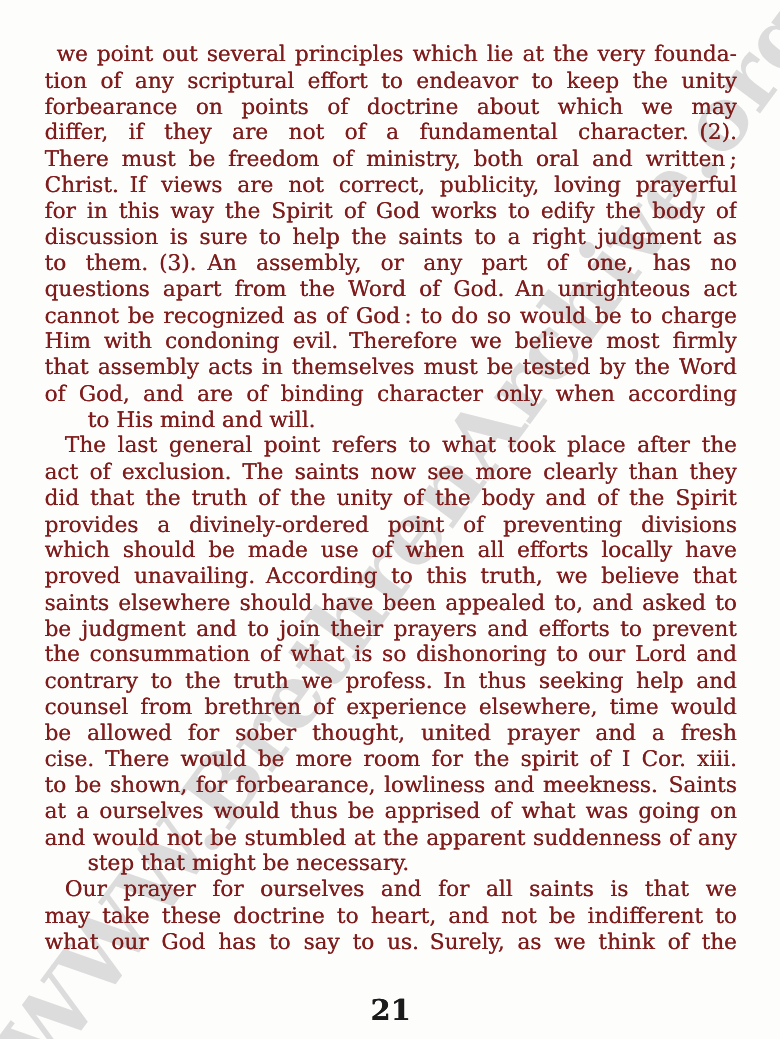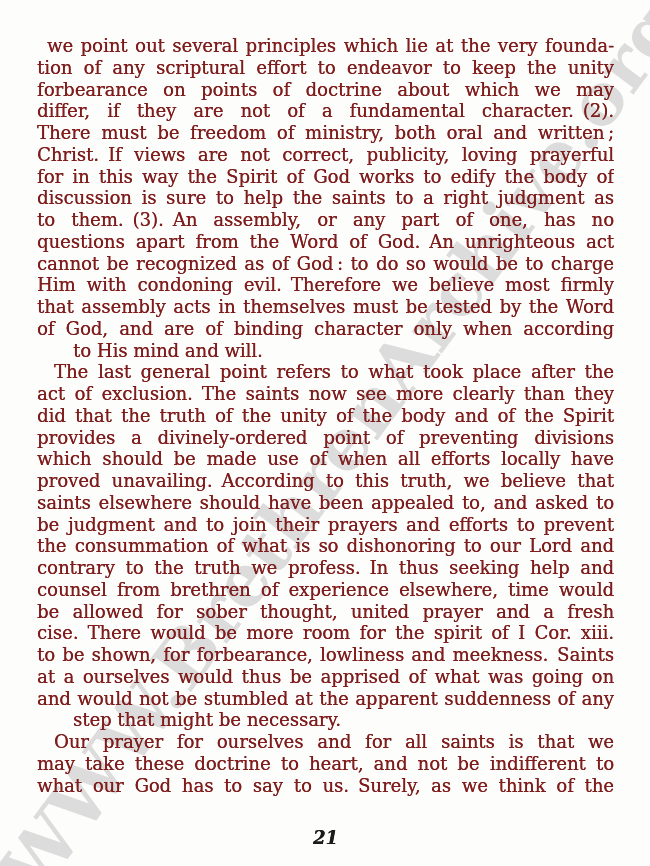--- a/index.html
+++ b/index.html
@@ -45,26 +45,25 @@
   
   .textblock .line:first-child { text-indent: 10px; }
   .line.indent { text-indent: 17px; }
   .line.noj { text-align-last: left; margin-left: 36px; }
   .page-number {
     position: absolute;
     left: 37px;
     top: 827px;
     width: 577px;
     text-align: center;
-    font-size: 18px;
+    font-size: 24px;
     font-weight: bold;
     color: #1b1b1b;
     z-index: 2;
     text-shadow: 0.25px 0 0 currentColor;
-    font-style: italic;
   }
 </style>
 </head>
 <body>
 
 <div class="page">
   <div class="watermark">WWW.BrethrenArchive.org</div>
   <div class="textblock">
       <div class="line">we point out several principles which lie at the very founda-</div>
       <div class="line">tion of any scriptural effort to endeavor to keep the unity</div>

